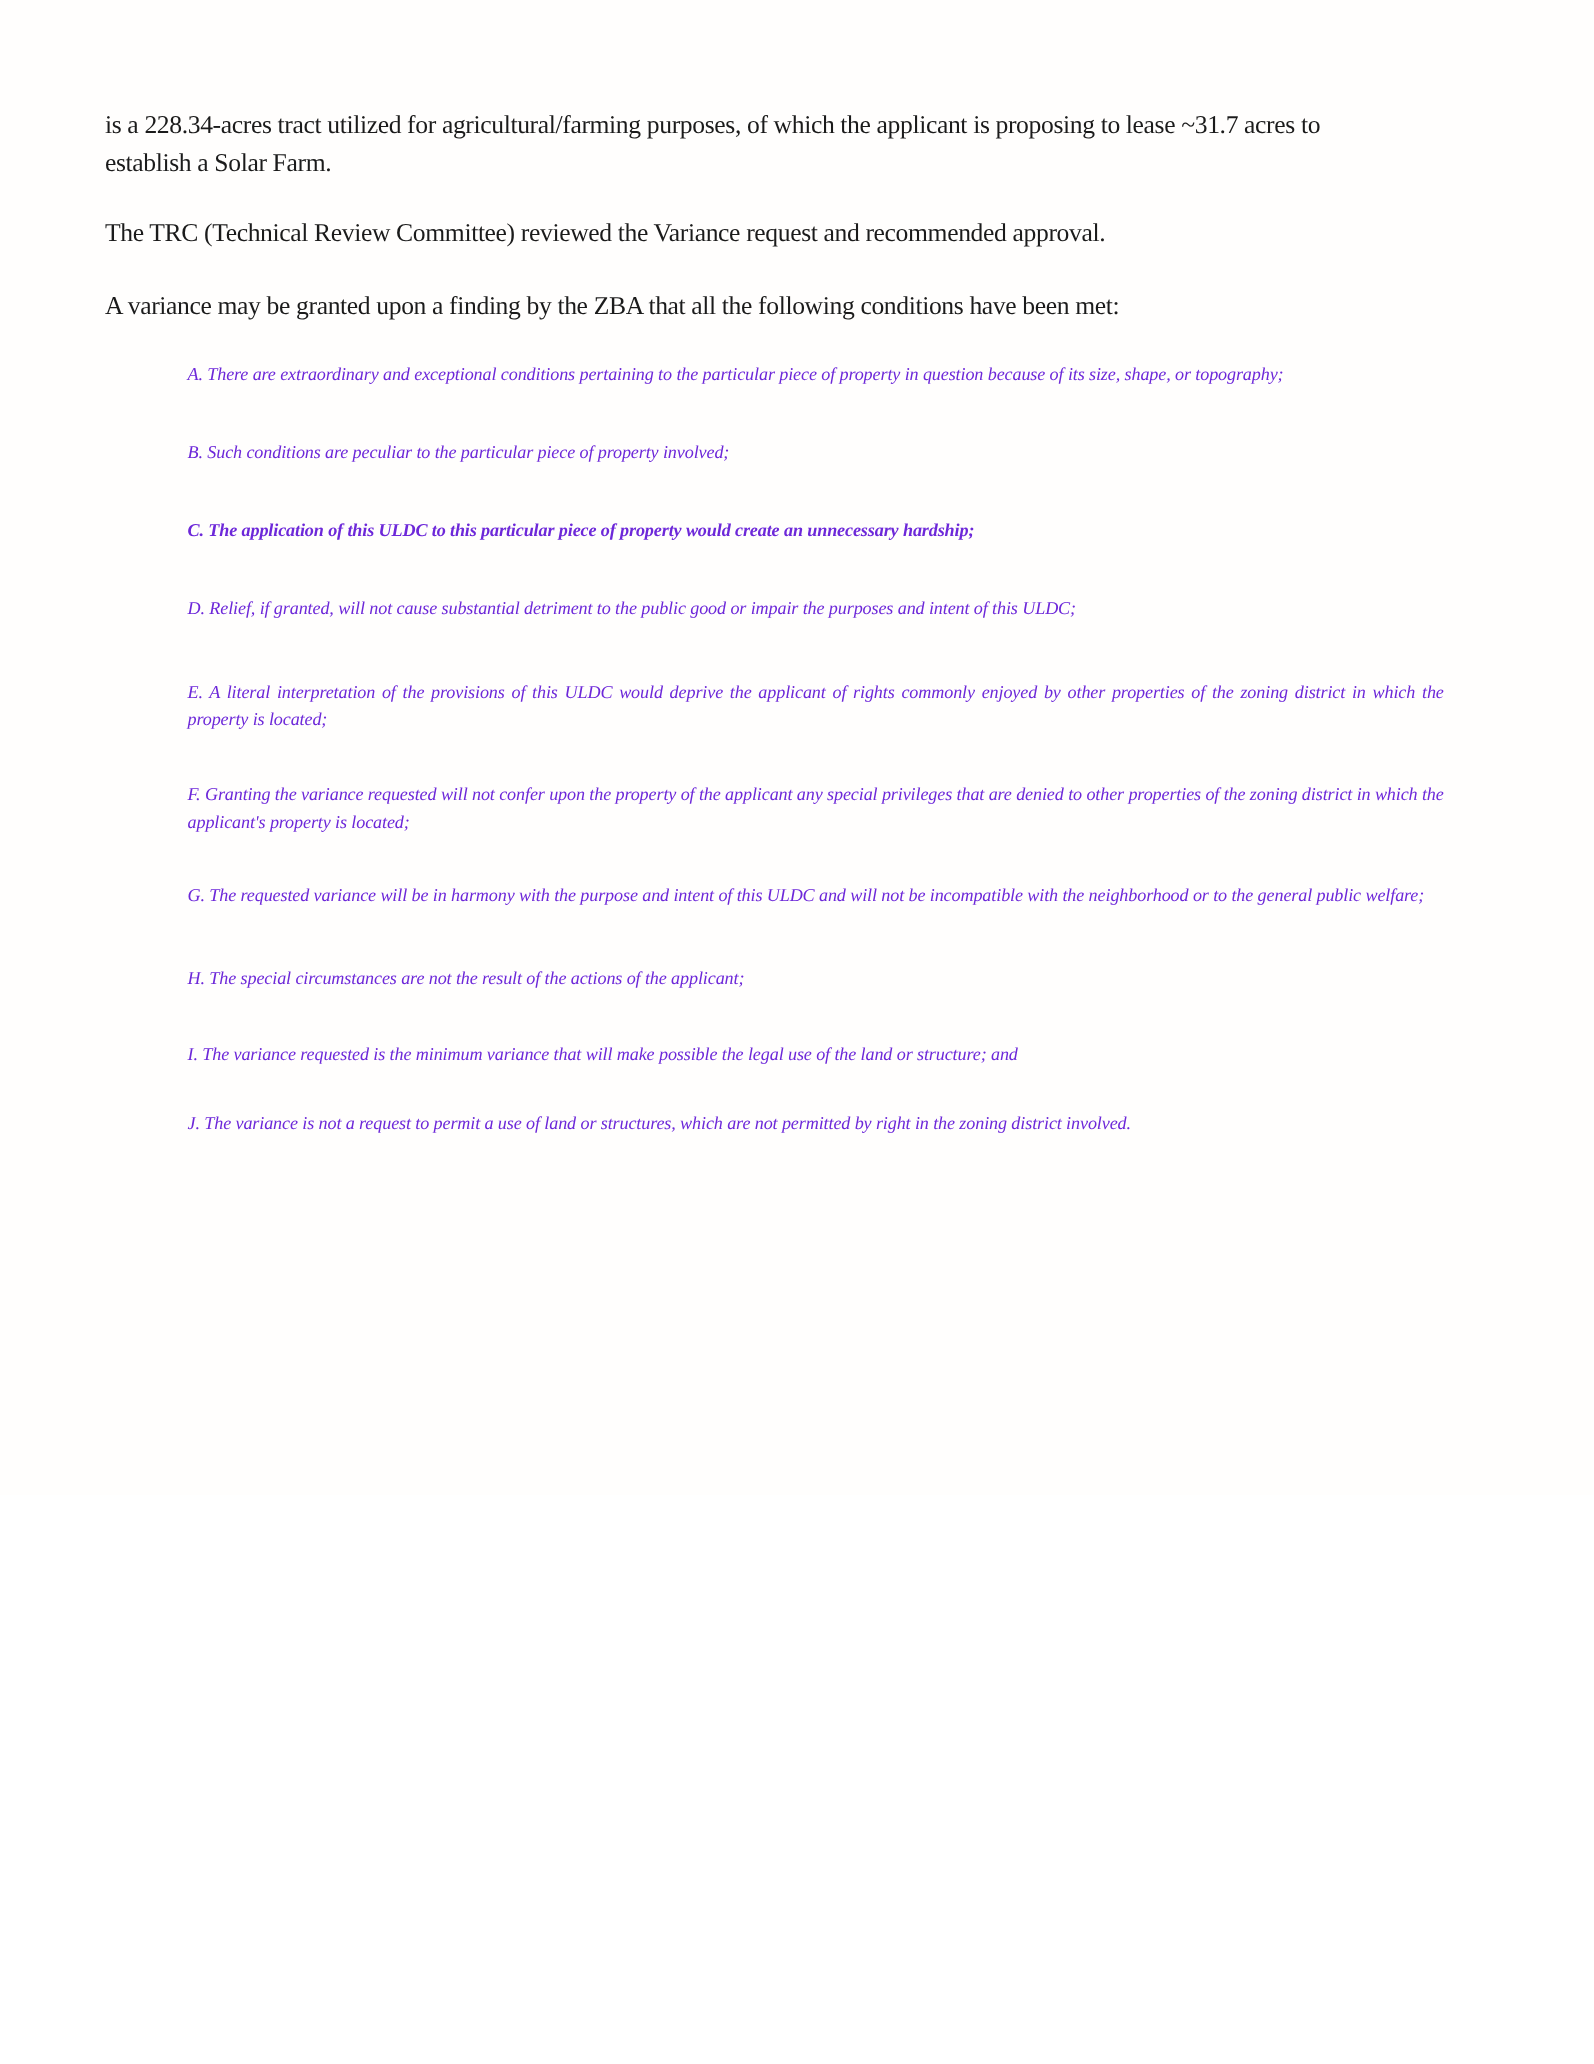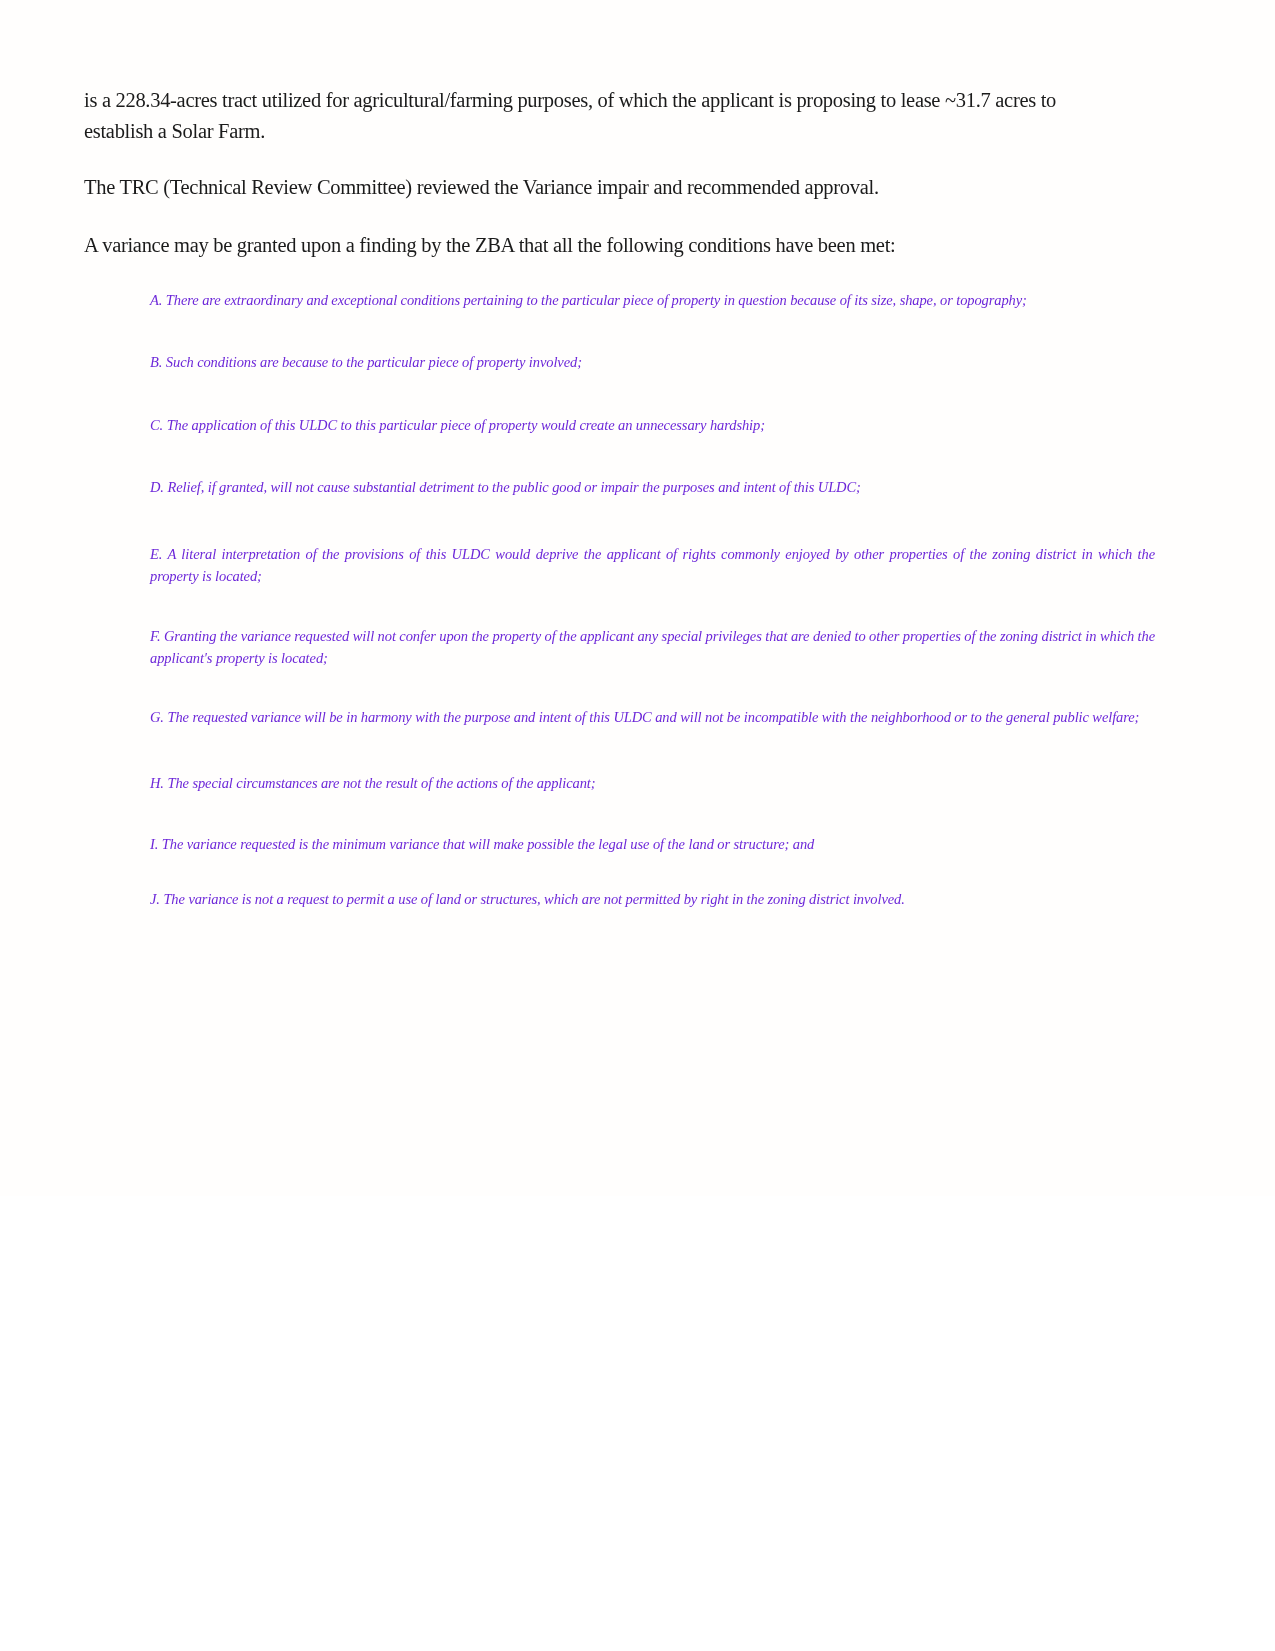--- a/index.html
+++ b/index.html
@@ -40,46 +40,46 @@
     font-style: italic;
     font-size: 14.5px;
     line-height: 22px;
     letter-spacing: -0.1px;
     text-align: justify;
     color: #6d28d9;
     margin: 0 0 40px 0;
   }
   .cond.c-a { margin-bottom: 40px; }
   .cond.c-b { margin-bottom: 41px; }
-  .cond.c-c { margin-bottom: 40px; }
+  .cond.c-c { margin-bottom: 40px; font-weight: bold; }
   .cond.c-d { margin-bottom: 45px; }
   .cond.c-e { margin-bottom: 38px; }
   .cond.c-f { margin-bottom: 37px; font-family: Liberation Serif, serif; }
   .cond.c-g { margin-bottom: 44px; }
   .cond.c-h { margin-bottom: 39px; }
   .cond.c-i { margin-bottom: 33px; }
   .cond.c-j { margin-bottom: 0; font-family: Liberation Serif, serif; }
   .cond .cl { font-style: italic; }
 </style>
 </head>
 <body>
 
 <div class="page">
 
   <p class="para p1">is a 228.34-acres tract utilized for agricultural/farming purposes, of which the applicant is proposing to lease ~31.7 acres to establish a Solar Farm.</p>
 
-  <p class="para p2">The TRC (Technical Review Committee) reviewed the Variance impair and recommended approval.</p>
+  <p class="para p2">The TRC (Technical Review Committee) reviewed the Variance request and recommended approval.</p>
 
   <p class="para p3">A variance may be granted upon a finding by the ZBA that all the following conditions have been met:</p>
 
   <div class="conds">
 
     <p class="cond c-a"><span class="cl">A.</span> <span>There are extraordinary and exceptional conditions pertaining to the particular piece of property in question because of its size, shape, or topography;</span></p>
 
-    <p class="cond c-b"><span class="cl">B.</span> <span>Such conditions are because to the particular piece of property involved;</span></p>
+    <p class="cond c-b"><span class="cl">B.</span> <span>Such conditions are peculiar to the particular piece of property involved;</span></p>
 
     <p class="cond c-c"><span class="cl">C.</span> <span>The application of this ULDC to this particular piece of property would create an unnecessary hardship;</span></p>
 
     <p class="cond c-d"><span class="cl">D.</span> <span>Relief, if granted, will not cause substantial detriment to the public good or impair the purposes and intent of this ULDC;</span></p>
 
     <p class="cond c-e"><span class="cl">E.</span> <span>A literal interpretation of the provisions of this ULDC would deprive the applicant of rights commonly enjoyed by other properties of the zoning district in which the property is located;</span></p>
 
     <p class="cond c-f"><span class="cl">F.</span> <span>Granting the variance requested will not confer upon the property of the applicant any special privileges that are denied to other properties of the zoning district in which the applicant's property is located;</span></p>
 
     <p class="cond c-g"><span class="cl">G.</span> <span>The requested variance will be in harmony with the purpose and intent of this ULDC and will not be incompatible with the neighborhood or to the general public welfare;</span></p>

